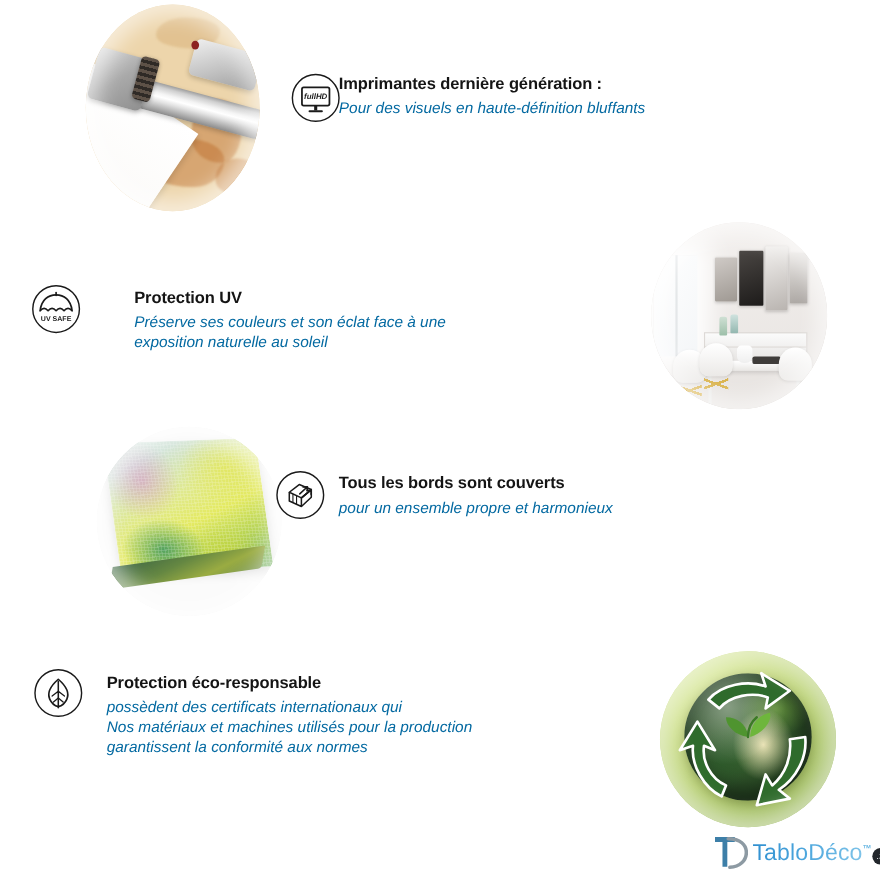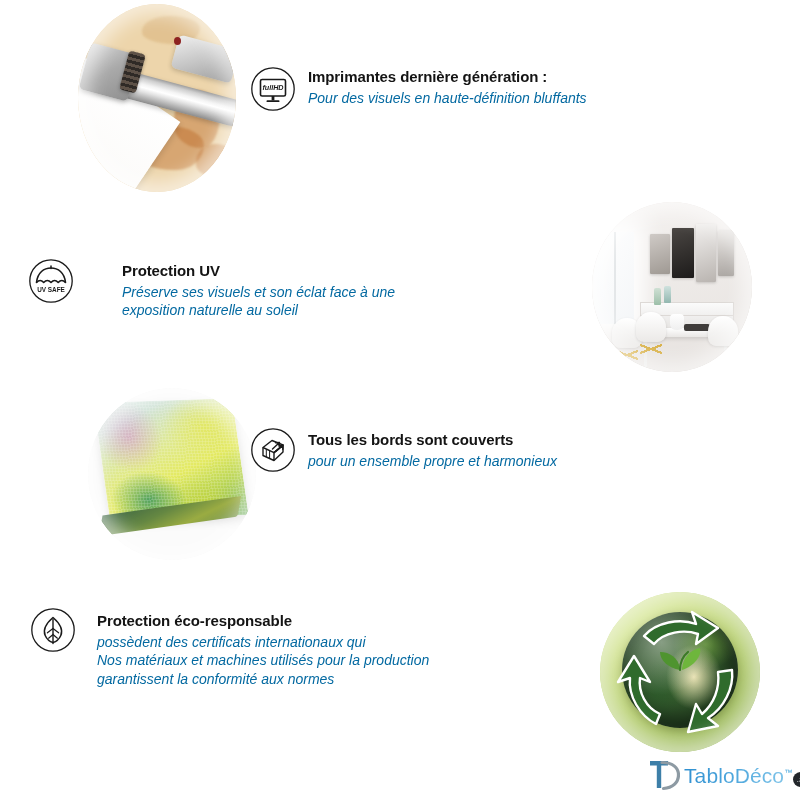--- a/index.html
+++ b/index.html
@@ -292,21 +292,21 @@
     <div class="map-blotch" style="left:118px;top:140px; width:40px; height:34px;"></div>
     <div class="map-blotch" style="left:64px; top:12px;  width:58px; height:28px; background:rgba(205,160,96,.35);"></div>
     <div class="sheet"></div>
     <div class="roller"></div>
     <div class="roller-head"></div>
     <div class="roller-flange"></div>
     <div class="carriage"></div>
     <div class="red-dot"></div>
   </div>
 
-  <div class="feature-icon" style="left:250px; top:66px;">
+  <div class="feature-icon" style="left:264px; top:66px;">
     <svg width="46" height="46" viewBox="0 0 46 46" aria-hidden="true">
       <circle cx="23" cy="23" r="21.2" fill="none" stroke="#1a1a1a" stroke-width="1.3"></circle>
       <rect x="10.5" y="13.5" width="25" height="16.5" rx="1.6" fill="none" stroke="#1a1a1a" stroke-width="1.6"></rect>
       <rect x="21.6" y="30" width="2.8" height="4.4" fill="#1a1a1a"></rect>
       <rect x="16.5" y="34.2" width="13" height="1.9" rx="0.9" fill="#1a1a1a"></rect>
       <text x="23" y="24" text-anchor="middle" font-family="'Liberation Sans', sans-serif" font-size="7.2" font-weight="bold" font-style="italic" fill="#1a1a1a">fullHD</text>
     </svg>
   </div>
 
   <div class="feature-text" style="left:308px; top:68px; width:420px;">
@@ -349,21 +349,21 @@
       <path d="M8.5 24.5 C9.5 14.5 16 10 23 10 C30 10 36.5 14.5 37.5 24.5" fill="none" stroke="#1a1a1a" stroke-width="1.6" stroke-linecap="round"></path>
       <path d="M8.5 24.5 q3.6 -4.2 7.2 0 q3.6 -4.2 7.3 0 q3.6 -4.2 7.2 0 q3.6 -4.2 7.3 0" fill="none" stroke="#1a1a1a" stroke-width="1.5" stroke-linejoin="round"></path>
       <line x1="23" y1="8" x2="23" y2="10.6" stroke="#1a1a1a" stroke-width="1.5" stroke-linecap="round"></line>
       <text x="23" y="33.6" text-anchor="middle" font-family="'Liberation Sans', sans-serif" font-size="6.4" font-weight="bold" fill="#1a1a1a">UV SAFE</text>
     </svg>
   </div>
 
   <div class="feature-text" style="left:97px; top:262px; width:470px;margin-left:25px;">
     <p class="feature-title">Protection UV</p>
     <p class="feature-body">
-      <span>Préserve ses visuels et son éclat face à une</span>
+      <span>Préserve ses couleurs et son éclat face à une</span>
       <span>exposition naturelle au soleil</span>
     </p>
   </div>
 
   <div class="photo-circle" id="photo-canvas">
     <div class="wrap"></div>
     <div class="edge"></div>
   </div>
 
   <div class="feature-icon" style="left:250px; top:427px;">

